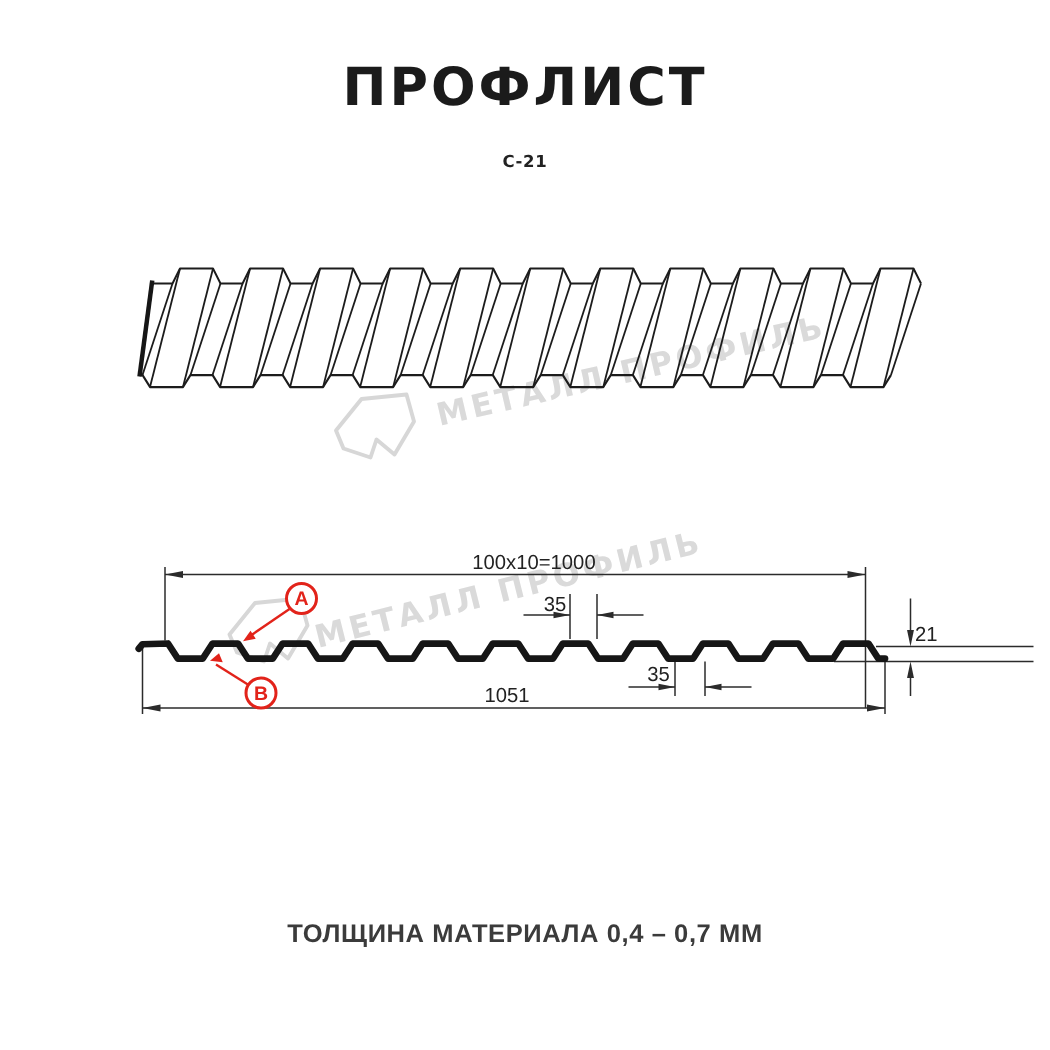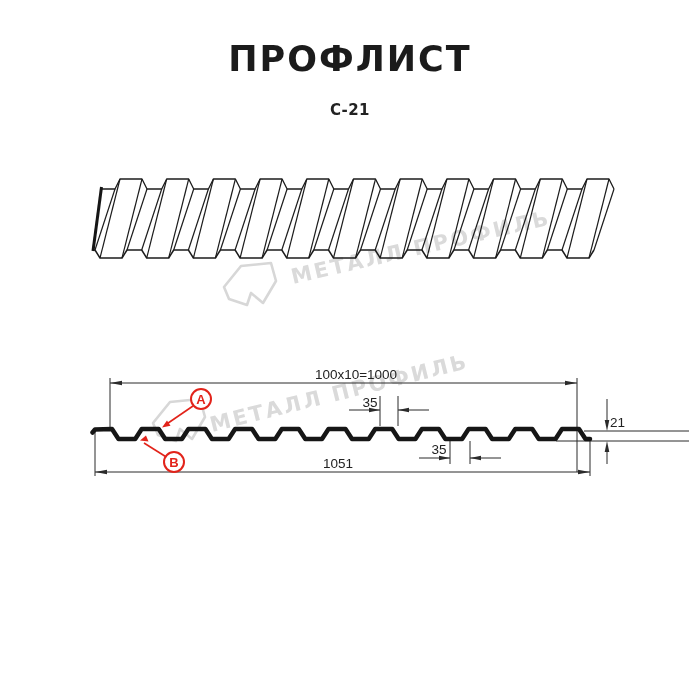--- a/index.html
+++ b/index.html
@@ -2,21 +2,21 @@
 <html><head>
 <meta charset="utf-8">
 <style>
   html,body{margin:0;padding:0;background:#fff;}
   .page{position:relative;width:700px;height:700px;background:#fff;overflow:hidden;
         font-family:"Liberation Sans", sans-serif;}
   .title{position:absolute;left:0;top:42px;width:700px;text-align:center;
          font-family:"DejaVu Sans", sans-serif;font-weight:bold;font-size:35px;
          letter-spacing:2px;color:#1b1b1b;line-height:1;}
   .subtitle{position:absolute;left:0;top:101px;width:700px;text-align:center;
-         font-family:"DejaVu Sans", sans-serif;font-weight:bold;font-size:15px;
+         font-family:"DejaVu Sans", sans-serif;font-weight:bold;font-size:11px;
          letter-spacing:.5px;color:#222;}
   .caption{position:absolute;left:0;top:613px;width:700px;text-align:center;
          font-weight:bold;font-size:17px;letter-spacing:.4px;color:#3b3b3b;}
   svg{position:absolute;display:block;}
   #sheet3d{left:80px;top:160px;}
   #xsec{left:80px;top:340px;}
   .wm-text{font-family:"DejaVu Sans", sans-serif;font-weight:bold;font-size:21px;
            letter-spacing:2.5px;}
   .dim-text{font-size:13.5px;fill:#222;}
   .marker-text{font-size:13px;font-weight:bold;}
@@ -144,13 +144,14 @@
       <line x1="165.5" y1="456.5" x2="144" y2="443"></line>
       <polygon points="162,427.5 170.5,425.8 167,420.5" fill="#e2231a" stroke="none"></polygon>
       <polygon points="140,440.5 148.5,441.5 146,435.5" fill="#e2231a" stroke="none"></polygon>
       <circle cx="201" cy="399" r="10" fill="#ffffff" stroke-width="2"></circle>
       <circle cx="174" cy="462" r="10" fill="#ffffff" stroke-width="2"></circle>
     </g>
     <text class="marker-text" x="201" y="403.5" text-anchor="middle" fill="#e2231a">А</text>
     <text class="marker-text" x="174" y="466.5" text-anchor="middle" fill="#e2231a">В</text>
   </svg>
 
+  <div class="caption">ТОЛЩИНА МАТЕРИАЛА 0,4 – 0,7 ММ</div>
 </div>
 
 </body></html>

